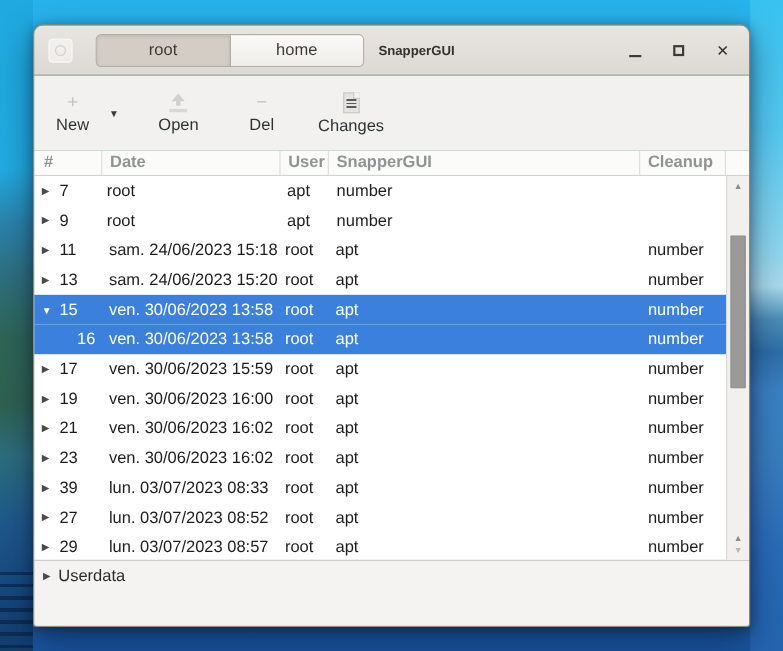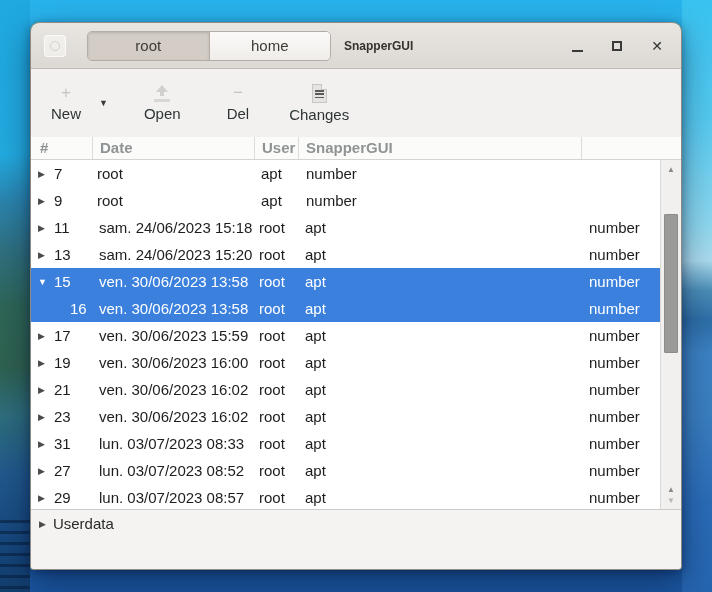--- a/index.html
+++ b/index.html
@@ -227,20 +227,21 @@
         </span>
       <span class="tlabel">Changes</span>
     </button>
   </div>
 
   <div class="table-header">
     <div>#</div>
     <div>Date</div>
     <div>User</div>
     <div>SnapperGUI</div>
+    <div>Cleanup</div>
     <div></div>
   </div>
 
   <div class="list-wrap">
     <div class="list">
         <div class="row">
     <div class="cell c-num">
       <span class="exp">▶</span>
       <span class="val">7</span>
     </div>
@@ -333,21 +334,21 @@
       <span class="val">23</span>
     </div>
     <div class="cell c-date">ven. 30/06/2023 16:02</div>
     <div class="cell c-user">root</div>
     <div class="cell c-desc">apt</div>
     <div class="cell c-cleanup">number</div>
   </div>
         <div class="row">
     <div class="cell c-num">
       <span class="exp">▶</span>
-      <span class="val">31</span>
+      <span class="val">39</span>
     </div>
     <div class="cell c-date">lun. 03/07/2023 08:33</div>
     <div class="cell c-user">root</div>
     <div class="cell c-desc">apt</div>
     <div class="cell c-cleanup">number</div>
   </div>
         <div class="row">
     <div class="cell c-num">
       <span class="exp">▶</span>
       <span class="val">27</span>

